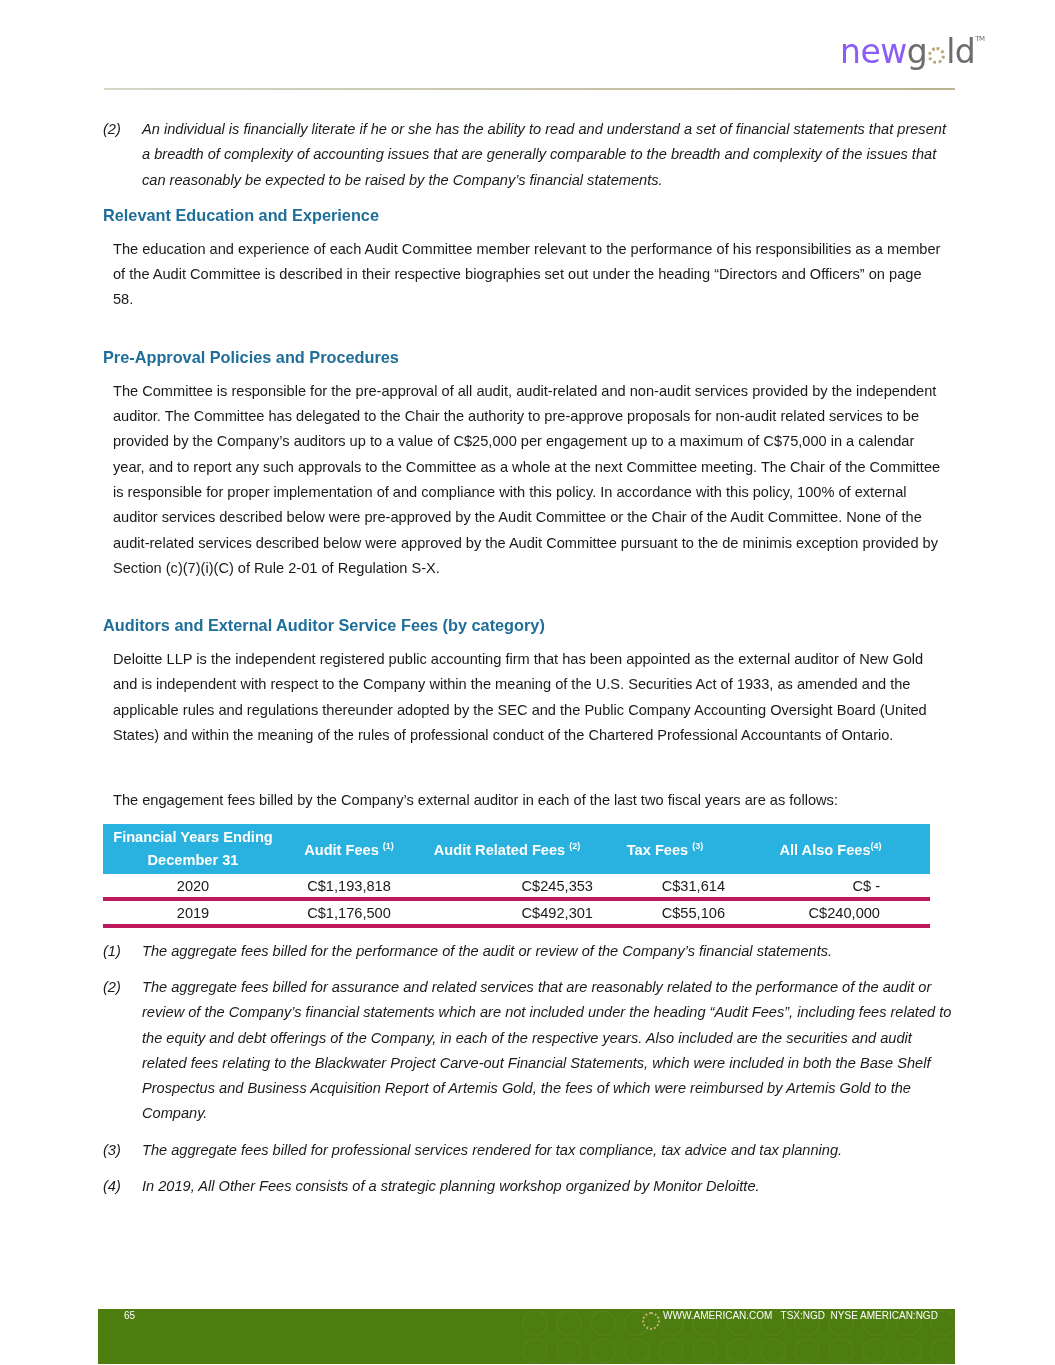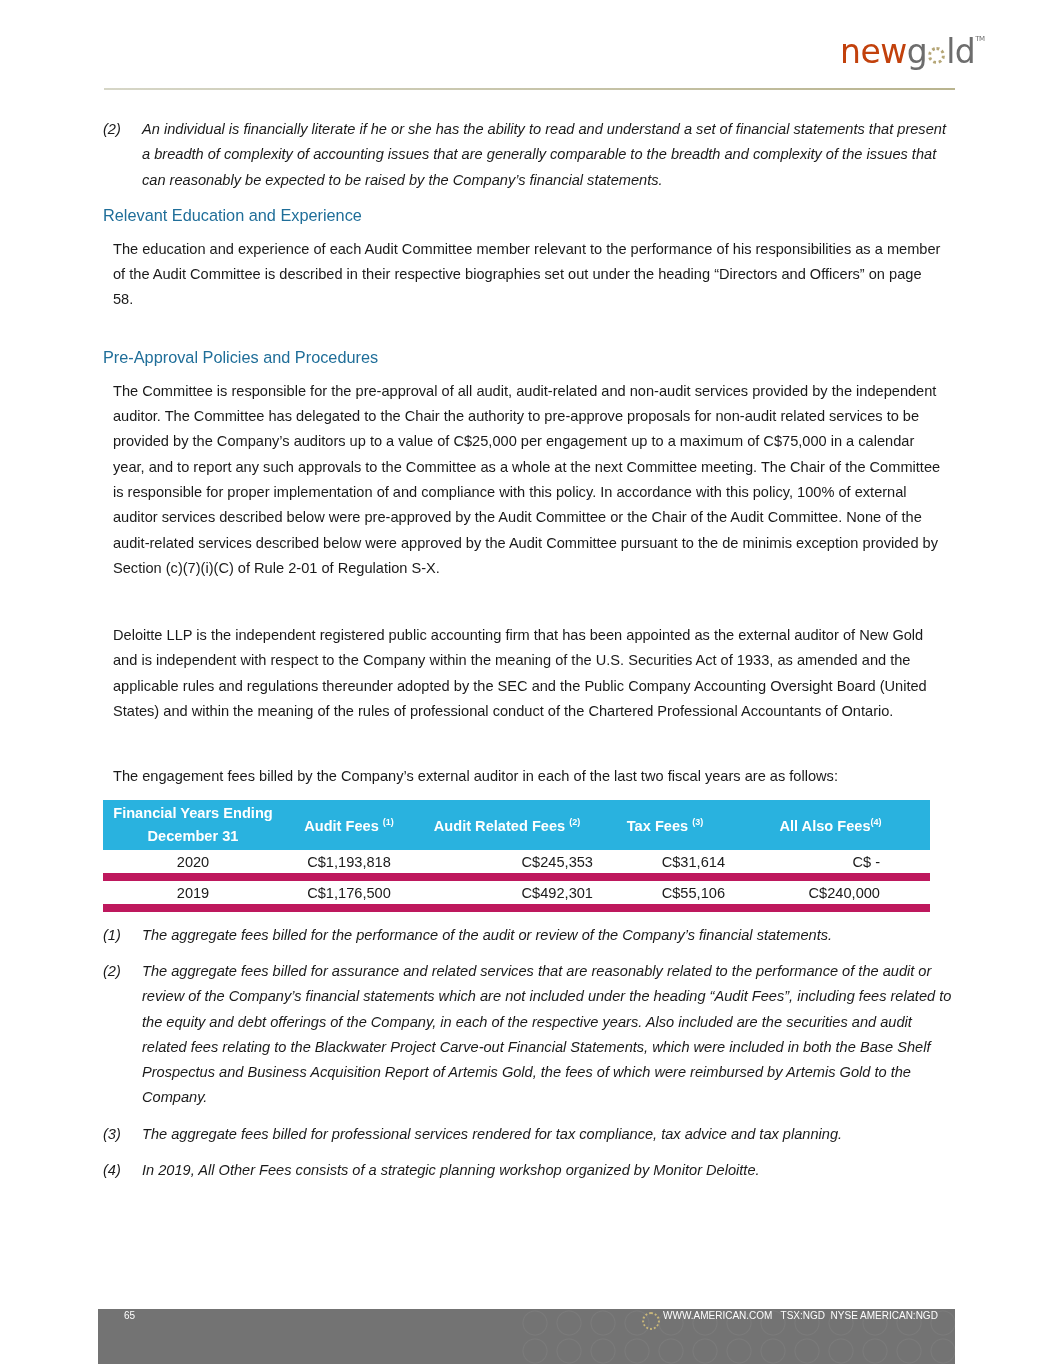--- a/index.html
+++ b/index.html
@@ -1,45 +1,45 @@
 <!DOCTYPE html>
 <html><head>
 <meta charset="utf-8">
 <style>
   html, body { margin: 0; padding: 0; background: #ffffff; }
   body { width: 1055px; height: 1365px; position: relative; overflow: hidden;
          font-family: "Liberation Sans", sans-serif; color: #1a1a1a; }
   .logo { position: absolute; top: 32px; left: 840px; font-size: 33px; letter-spacing: -0.5px;
           font-family: "DejaVu Sans", sans-serif; font-weight: normal; }
-  .logo .new { color: #c2410c; }
+  .logo .new { color: #8b5cf6; }
   .logo .gold { color: #6d6d6d; }
   .logo .o-ring { display: inline-block; width: 17px; height: 17px; border: 3px dotted #b5a677;
                   border-radius: 50%; vertical-align: -1px; box-sizing: border-box; margin: 0 1px; }
   .logo .tm { font-size: 7px; vertical-align: 22px; color: #6d6d6d; }
   .header-rule { position: absolute; top: 88px; left: 104px; width: 851px; height: 2px;
                  background: linear-gradient(to right, #d6d6c7, #b9b48f); }
   .content { position: absolute; top: 117px; left: 103px; width: 850px; font-size: 14.6px; line-height: 25.3px; }
   .note { display: flex; font-style: italic; margin: 0; }
   .note .num { width: 39px; flex: none; }
   .note .txt { flex: 1; }
-  h2 { color: #1f6e99; font-size: 16.3px; font-weight: normal; margin: 0; line-height: 24px; }
+  h2 { color: #1f6e99; font-size: 16.3px; font-weight: bold; margin: 0; line-height: 24px; }
   p { margin: 10px; }
   .gap-s { height: 10px; }
   .gap-m { height: 22px; }
   .gap-l { height: 20px; }
   table { border-collapse: collapse; width: 827px; margin-top: 1px; font-size: 14.6px; }
   thead th { background: #29b2df; color: #ffffff; font-weight: bold; line-height: 23px; padding: 2px 6px; text-align: center; }
   thead th sup { font-size: 9px; vertical-align: 6px; }
-  tbody td { line-height: 22px; padding: 1px 6px 0 6px; border-bottom: 8px solid #be185d; }
+  tbody td { line-height: 22px; padding: 1px 6px 0 6px; border-bottom: 4px solid #be185d; }
   td.c { text-align: center; }
   td.l { text-align: right; }
   td.r { text-align: right; }
   .footnotes { margin-top: 11px; }
   .footnotes .note { margin-bottom: 11px; }
-  .footer { position: absolute; top: 1309px; left: 98px; width: 857px; height: 55px; background: #737373;
+  .footer { position: absolute; top: 1309px; left: 98px; width: 857px; height: 55px; background: #4d7c0f;
             overflow: hidden; }
   .footer .dots { position: absolute; top: 0; left: 420px; right: 0; bottom: 0;
                   background-image: radial-gradient(circle, transparent 11px, rgba(255,255,255,0.06) 12px, transparent 13px);
                   background-size: 34px 28px; }
   .footer .page { position: absolute; top: 1px; left: 26px; color: #ffffff; font-size: 10px; font-family: "Liberation Sans", sans-serif; }
   .footer .ring { position: absolute; top: 3px; left: 544px; width: 18px; height: 18px; border: 2px dotted #c9b77a;
                   border-radius: 50%; box-sizing: border-box; }
   .footer .info { position: absolute; top: 1px; left: 565px; color: #ffffff; font-size: 10px; white-space: pre; }
 </style>
 </head>
@@ -58,20 +58,21 @@
 
   <div class="gap-s"></div>
   <h2>Relevant Education and Experience</h2>
   <p>The education and experience of each Audit Committee member relevant to the performance of his responsibilities as a member of the Audit Committee is described in their respective biographies set out under the heading “Directors and Officers” on page 58.</p>
 
   <div class="gap-m"></div>
   <h2>Pre-Approval Policies and Procedures</h2>
   <p>The Committee is responsible for the pre-approval of all audit, audit-related and non-audit services provided by the independent auditor.  The Committee has delegated to the Chair the authority to pre-approve proposals for non-audit related services to be provided by the Company’s auditors up to a value of C$25,000 per engagement up to a maximum of C$75,000 in a calendar year, and to report any such approvals to the Committee as a whole at the next Committee meeting.  The Chair of the Committee is responsible for proper implementation of and compliance with this policy. In accordance with this policy, 100% of external auditor services described below were pre-approved by the Audit Committee or the Chair of the Audit Committee. None of the audit-related services described below were approved by the Audit Committee pursuant to the de minimis exception provided by Section (c)(7)(i)(C) of Rule 2-01 of Regulation S-X.</p>
 
   <div class="gap-m"></div>
+  <h2>Auditors and External Auditor Service Fees (by category)</h2>
   <p>Deloitte LLP is the independent registered public accounting firm that has been appointed as the external auditor of New Gold and is independent with respect to the Company within the meaning of the U.S. Securities Act of 1933, as amended and the applicable rules and regulations thereunder adopted by the SEC and the Public Company Accounting Oversight Board (United States) and within the meaning of the rules of professional conduct of the Chartered Professional Accountants of Ontario.</p>
   <div class="gap-l"></div>
   <p>The engagement fees billed by the Company’s external auditor in each of the last two fiscal years are as follows:</p>
 
   <table>
     <thead>
       <tr>
         <th style="width:168px"><span>Financial Years Ending December 31</span></th>
         <th style="width:120px"><span>Audit Fees </span><sup>(1)</sup></th>
         <th style="width:172px"><span>Audit Related Fees </span><sup>(2)</sup></th>

